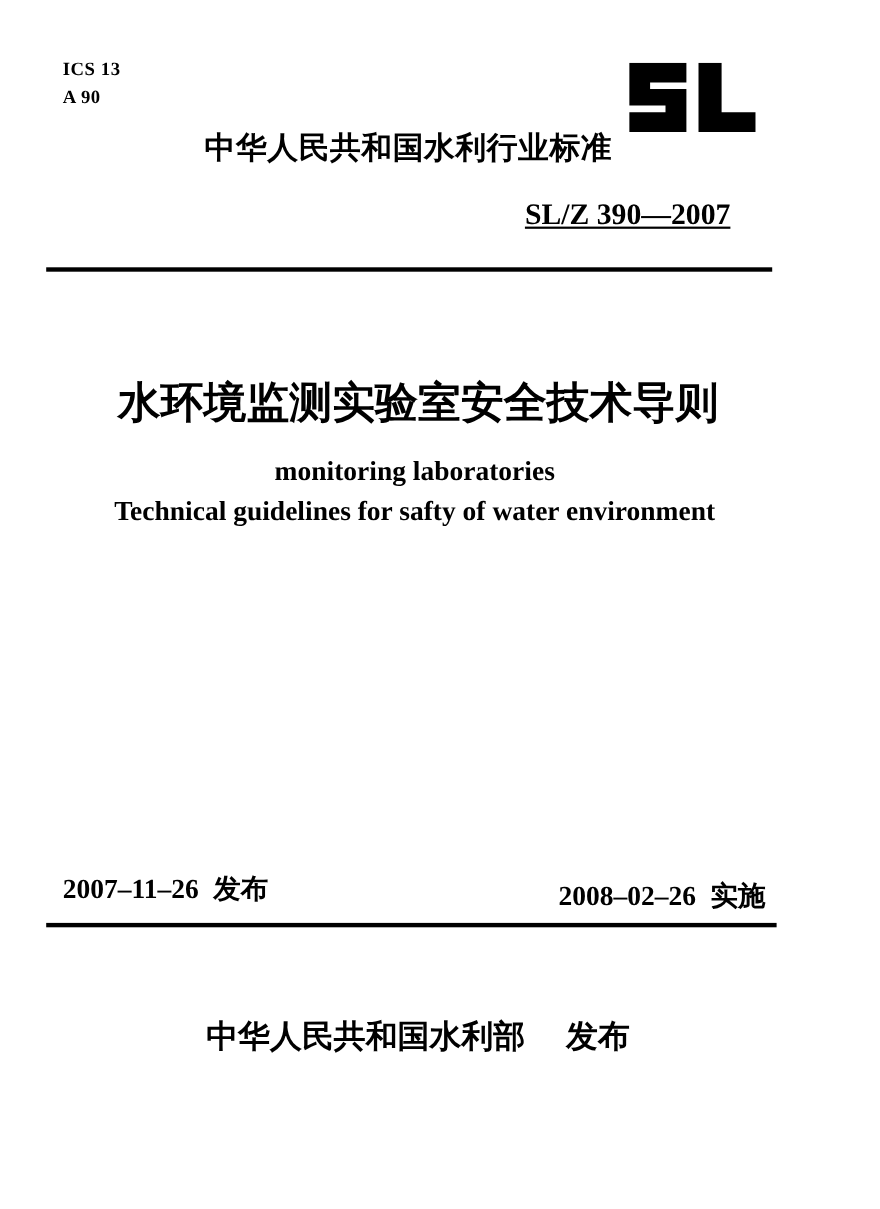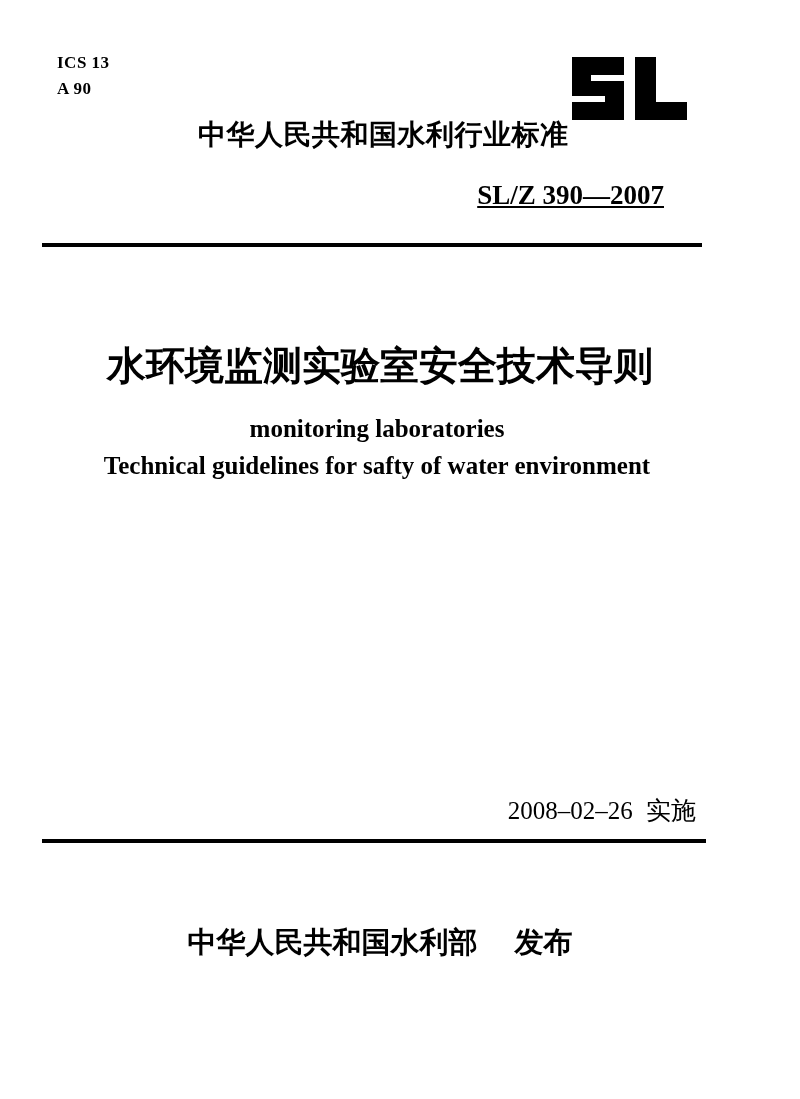--- a/index.html
+++ b/index.html
@@ -39,21 +39,20 @@
   .sl-logo svg { display: block; width: 100%; height: 100%; }
 
   .standard-category {
     position: absolute;
     left: 186px;
     top: 116px;
     font-size: 28px;
     font-weight: bold;
     letter-spacing: 0.5px;
     white-space: nowrap;
-    margin-left: 12px;
   }
 
   .standard-number {
     position: absolute;
     right: 136px;
     top: 180px;
     font-size: 27px;
     font-weight: bold;
     white-space: nowrap;
     text-decoration: underline;
@@ -96,22 +95,22 @@
     font-size: 25px;
     font-weight: bold;
     line-height: 30px;
     white-space: nowrap;
   }
   .date-implement {
     position: absolute;
     right: 104px;
     top: 793px;
     font-size: 25px;
-    font-weight: normal;
-    line-height: 34px;
+    font-weight: bold;
+    line-height: 44px;
     white-space: nowrap;
   }
   .date-label { margin-left: 7px; }
 
   .publisher-line {
     position: absolute;
     left: 0;
     top: 923px;
     width: 744px;
     text-align: center;
@@ -146,20 +145,24 @@
 
   <div class="rule rule-top"></div>
 
   <div class="doc-title hei">水环境监测实验室安全技术导则</div>
 
   <div class="doc-title-en serif">
     <div>monitoring laboratories</div>
     <div>Technical guidelines for safty of water environment</div>
   </div>
 
+  <div class="date-issue">
+    <span class="serif">2007–11–26</span>
+    <span class="hei date-label">发布</span>
+  </div>
 
   <div class="date-implement">
     <span class="serif">2008–02–26</span>
     <span class="hei date-label">实施</span>
   </div>
 
   <div class="rule rule-bottom"></div>
 
   <div class="publisher-line hei">
     <span>中华人民共和国水利部</span>

